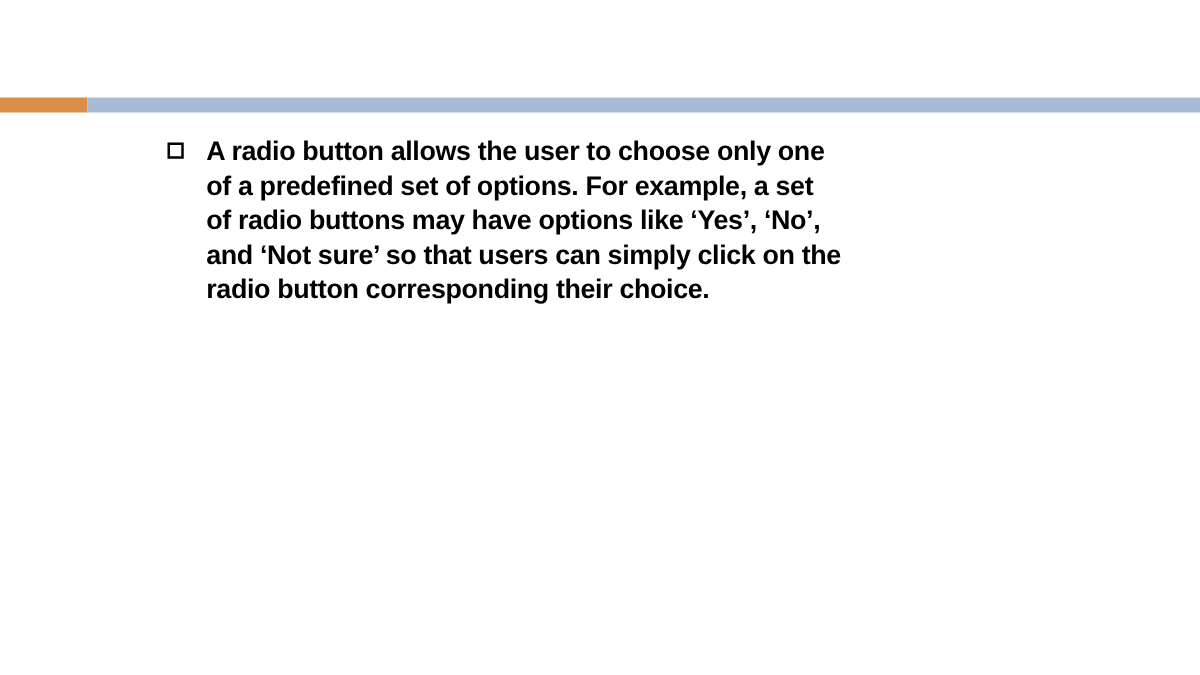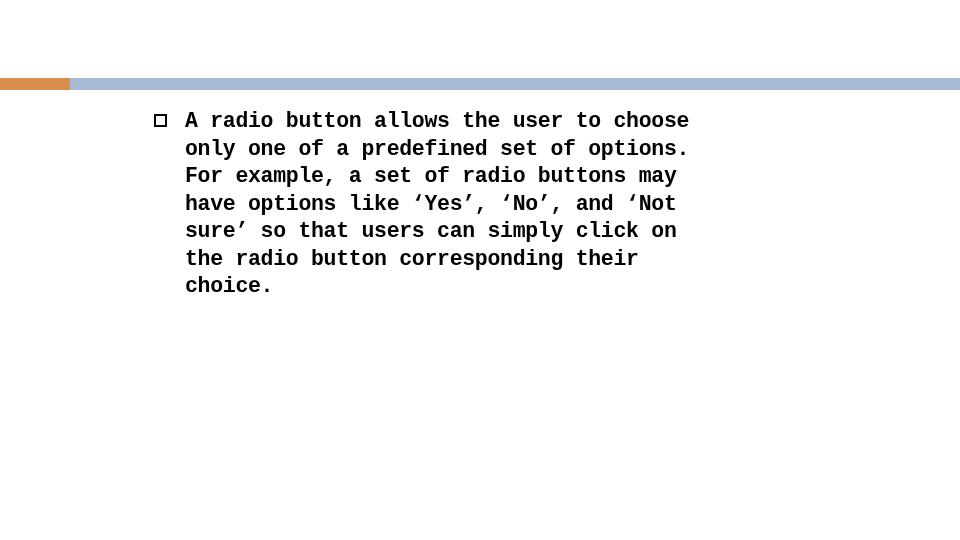--- a/index.html
+++ b/index.html
@@ -29,23 +29,22 @@
       background: #d98f4a;
     }
     .header-main {
       flex: 1;
       height: 100%;
       background: #a7bcd4;
     }
     .content {
       position: absolute;
       top: 108px;
-      left: 154px;
+      left: 134px;
       width: 540px;
-      font-family: Liberation Mono, monospace;
     }
     .bullet-row {
       display: flex;
       align-items: flex-start;
     }
     .bullet-icon {
       flex: 0 0 auto;
       width: 13px;
       height: 13px;
       border: 2px solid #000000;

